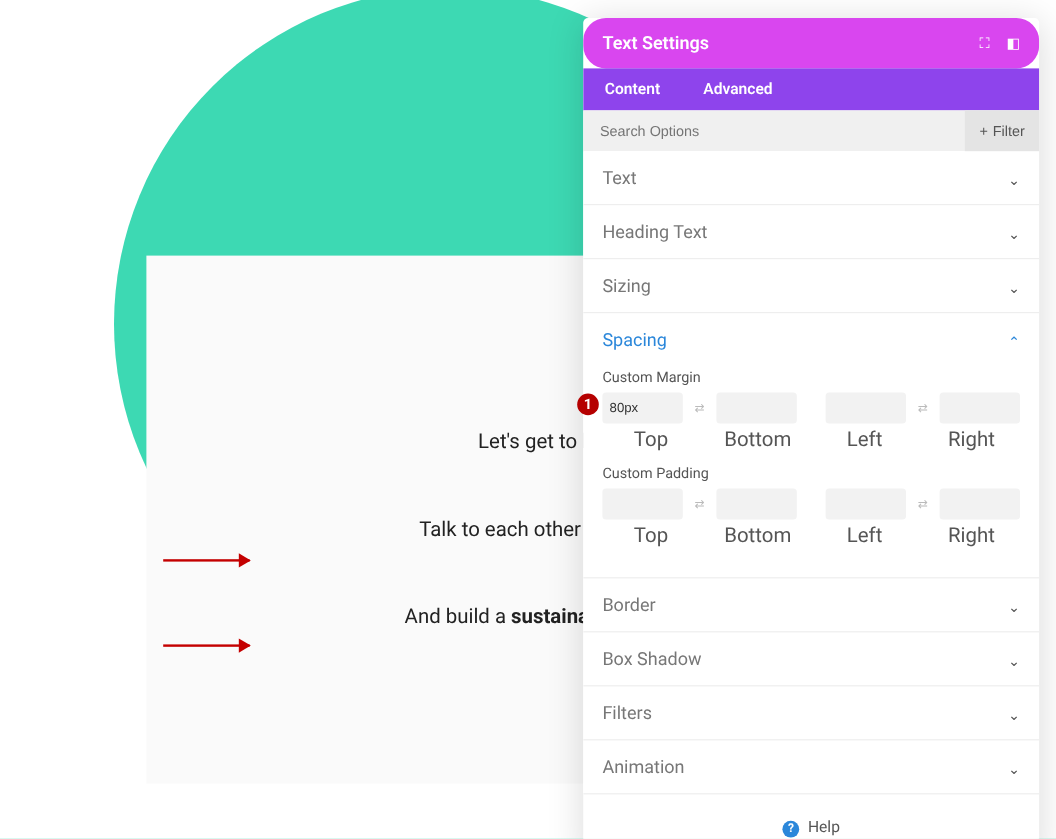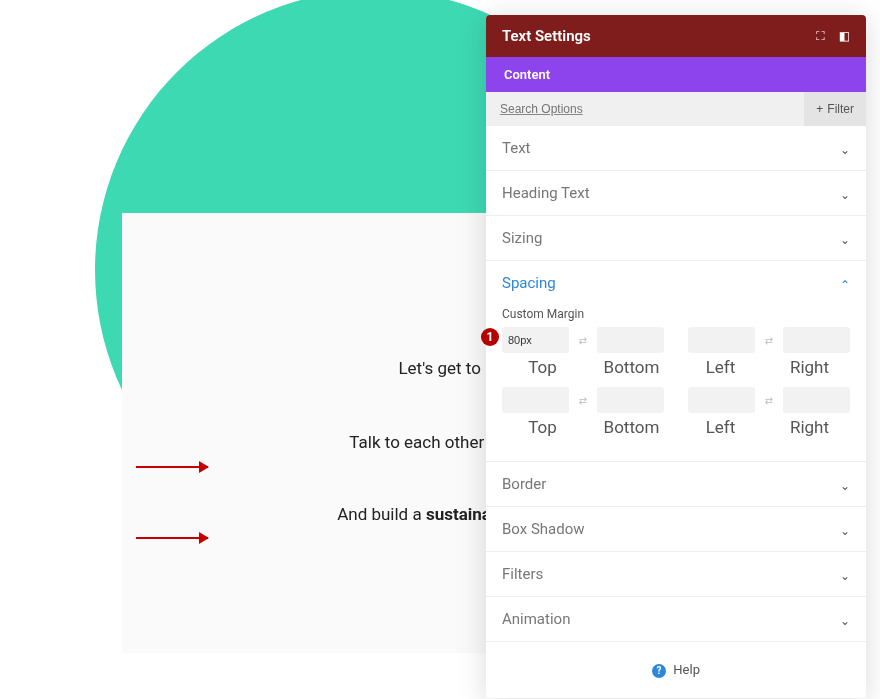--- a/index.html
+++ b/index.html
@@ -82,26 +82,27 @@
       right: 14px;
       top: 15px;
       width: 380px;
       background: #fff;
       box-shadow: 0 4px 30px rgba(0,0,0,0.15);
       border-radius: 4px;
       z-index: 5;
       overflow: hidden;
     }
     .panel-header {
-      background: #7f1d1d;
+      background: #d946ef;
       color: #fff;
       padding: 12px 16px;
       display: flex;
       align-items: center;
       justify-content: space-between;
+      border-radius: 19px;
     }
     .panel-header h2 {
       font-size: 15px;
       font-weight: 600;
     }
     .panel-header-icons {
       display: flex;
       gap: 14px;
     }
     .panel-header-icons span {
@@ -129,21 +130,20 @@
       background: #f0f0f0;
     }
     .search-input {
       flex: 1;
       border: none;
       background: transparent;
       padding: 10px 14px;
       font-size: 12px;
       color: #888;
       outline: none;
-      text-decoration: underline;
     }
     .filter-btn {
       background: #e4e4e4;
       border: none;
       padding: 10px 12px;
       font-size: 12px;
       color: #555;
       cursor: pointer;
       display: flex;
       align-items: center;
@@ -265,20 +265,21 @@
   <div class="panel-header">
     <h2>Text Settings</h2>
     <div class="panel-header-icons">
       <span>⛶</span>
       <span>◧</span>
     </div>
   </div>
 
   <div class="panel-tabs">
     <div class="panel-tab">Content</div>
+    <div class="panel-tab">Advanced</div>
   </div>
 
   <div class="search-row">
     <input class="search-input" placeholder="Search Options" style="">
     <button class="filter-btn">
       <span>+</span>
       <span>Filter</span>
     </button>
   </div>
 
@@ -321,20 +322,21 @@
             <input class="input-box" value="" style="">
           </div>
         </div>
         <div class="sub-labels">
           <span>Top</span>
           <span>Bottom</span>
           <span>Left</span>
           <span>Right</span>
         </div>
 
+        <div class="field-label">Custom Padding</div>
         <div class="input-row">
           <div class="input-group">
             <input class="input-box" value="" style="">
             <span class="link-icon">⇄</span>
             <input class="input-box" value="" style="">
           </div>
           <div class="input-group">
             <input class="input-box" value="" style="">
             <span class="link-icon">⇄</span>
             <input class="input-box" value="" style="">

